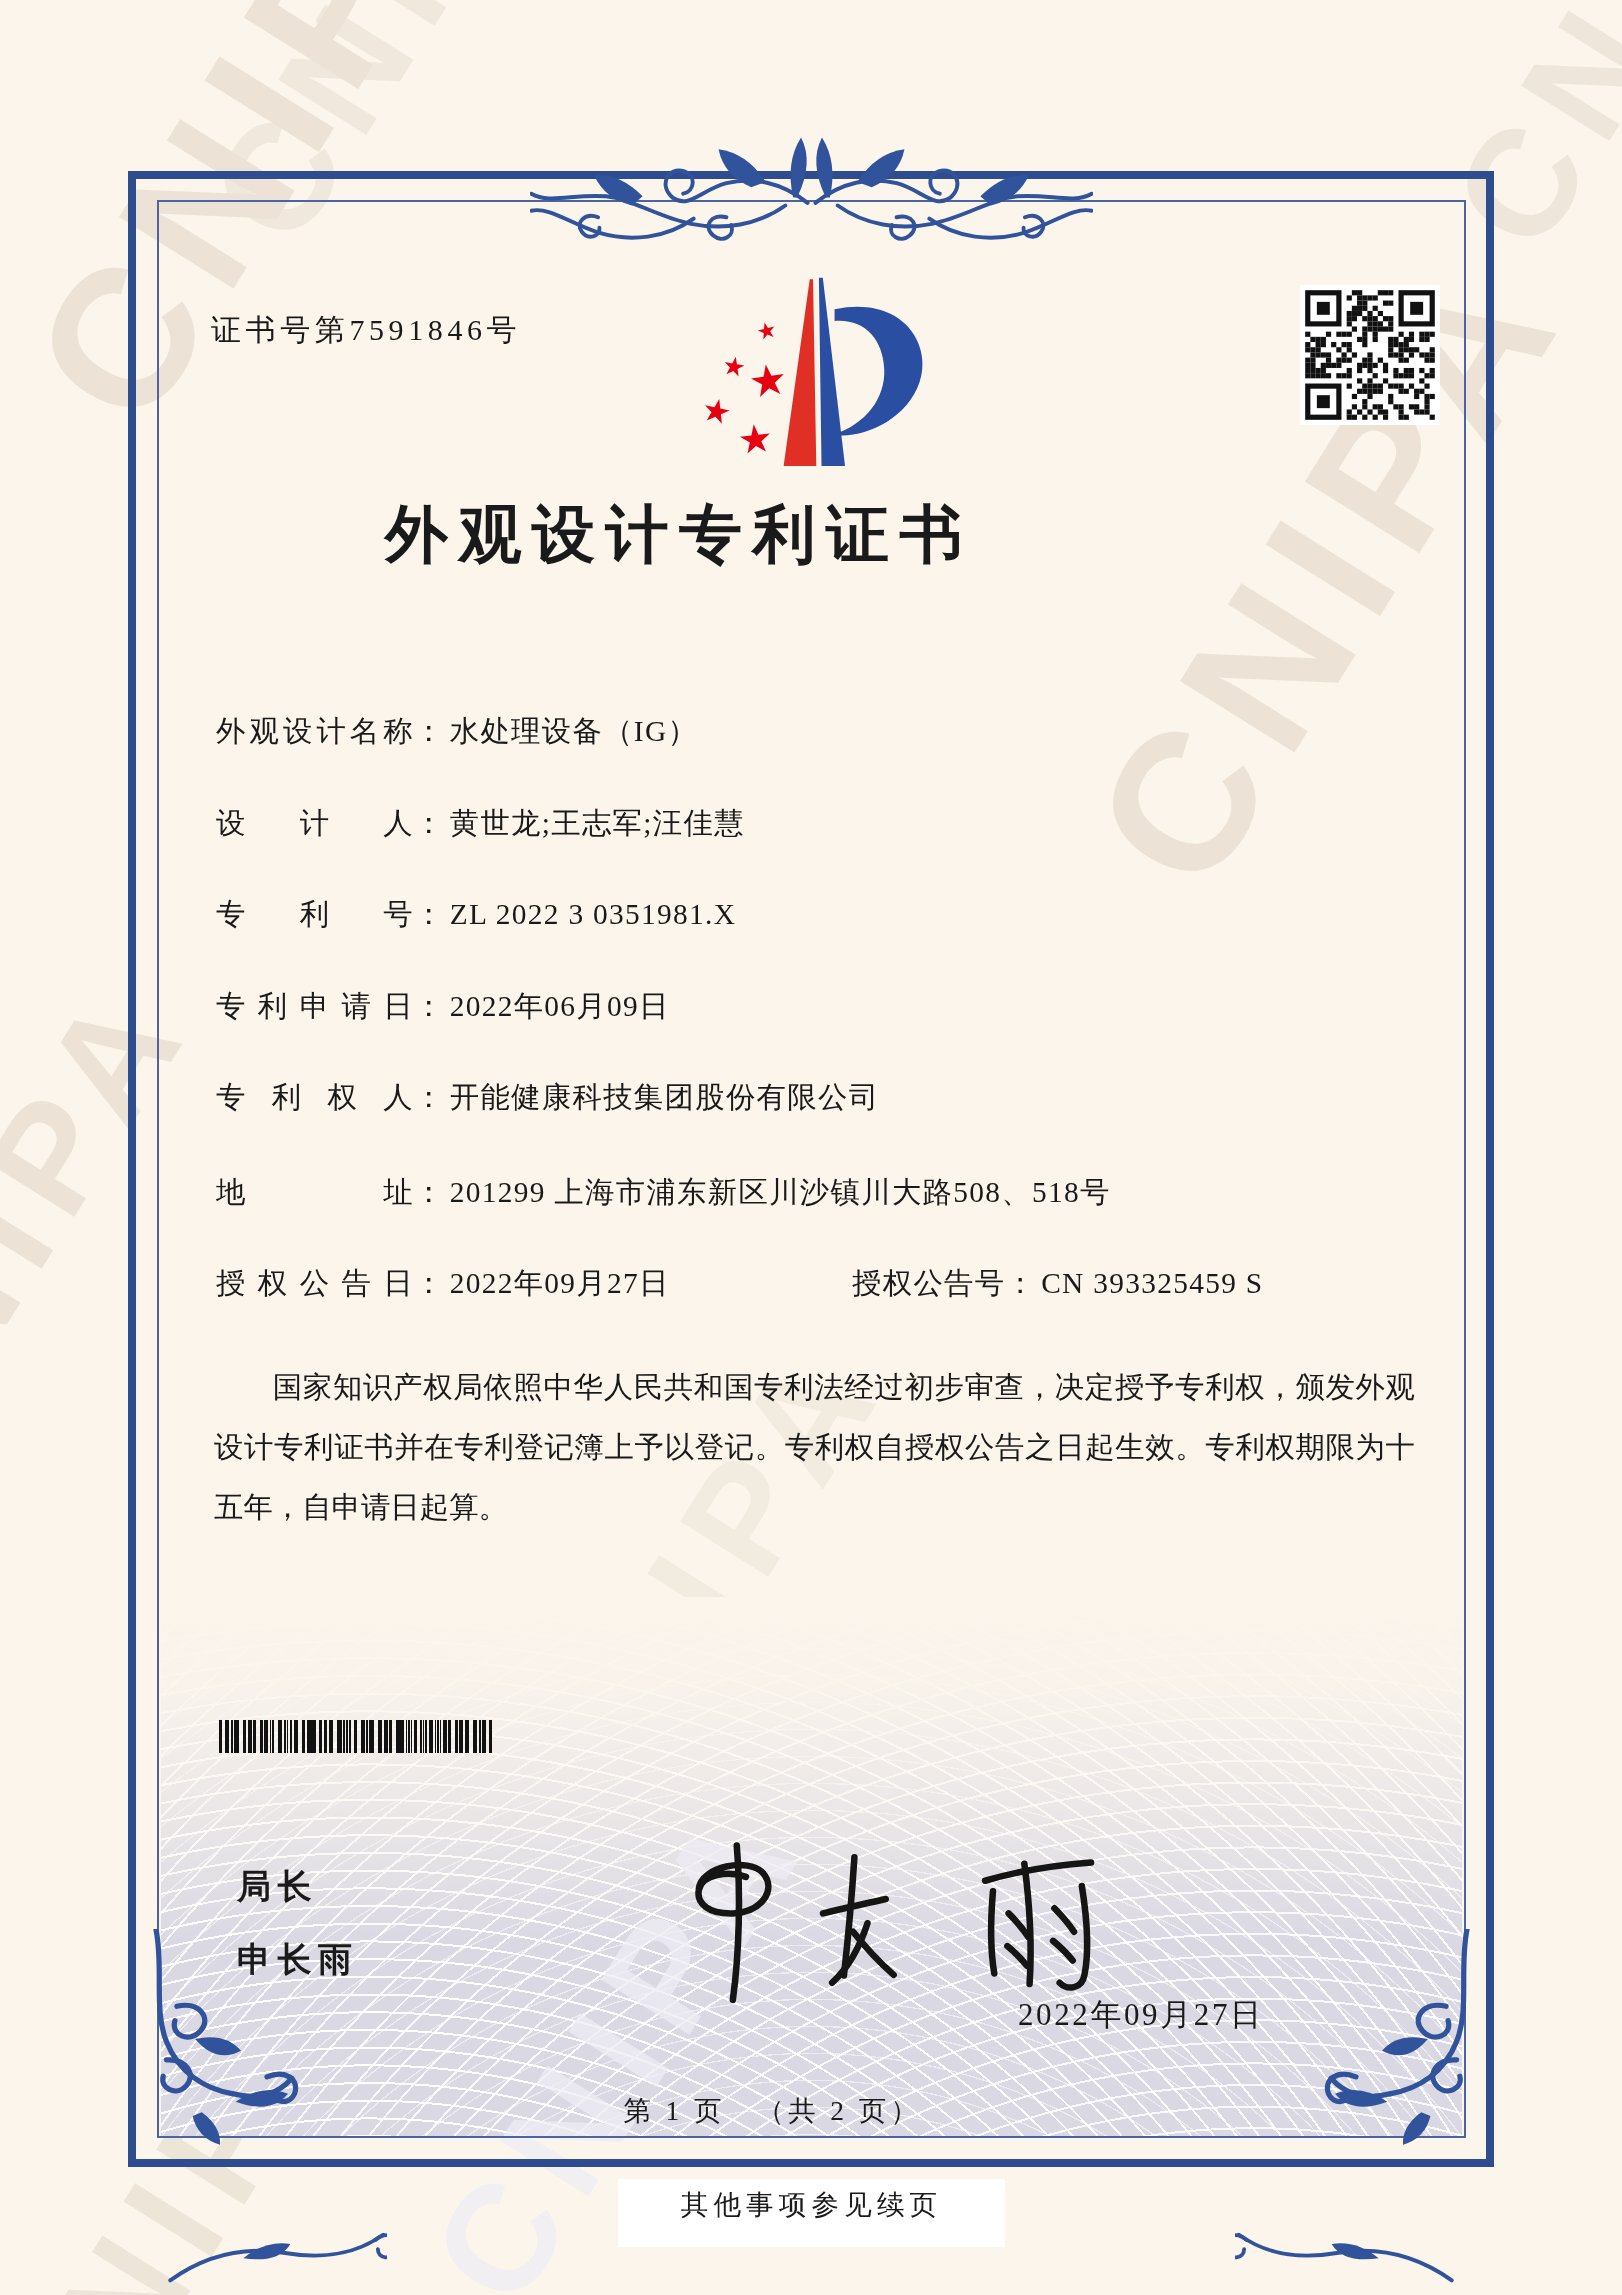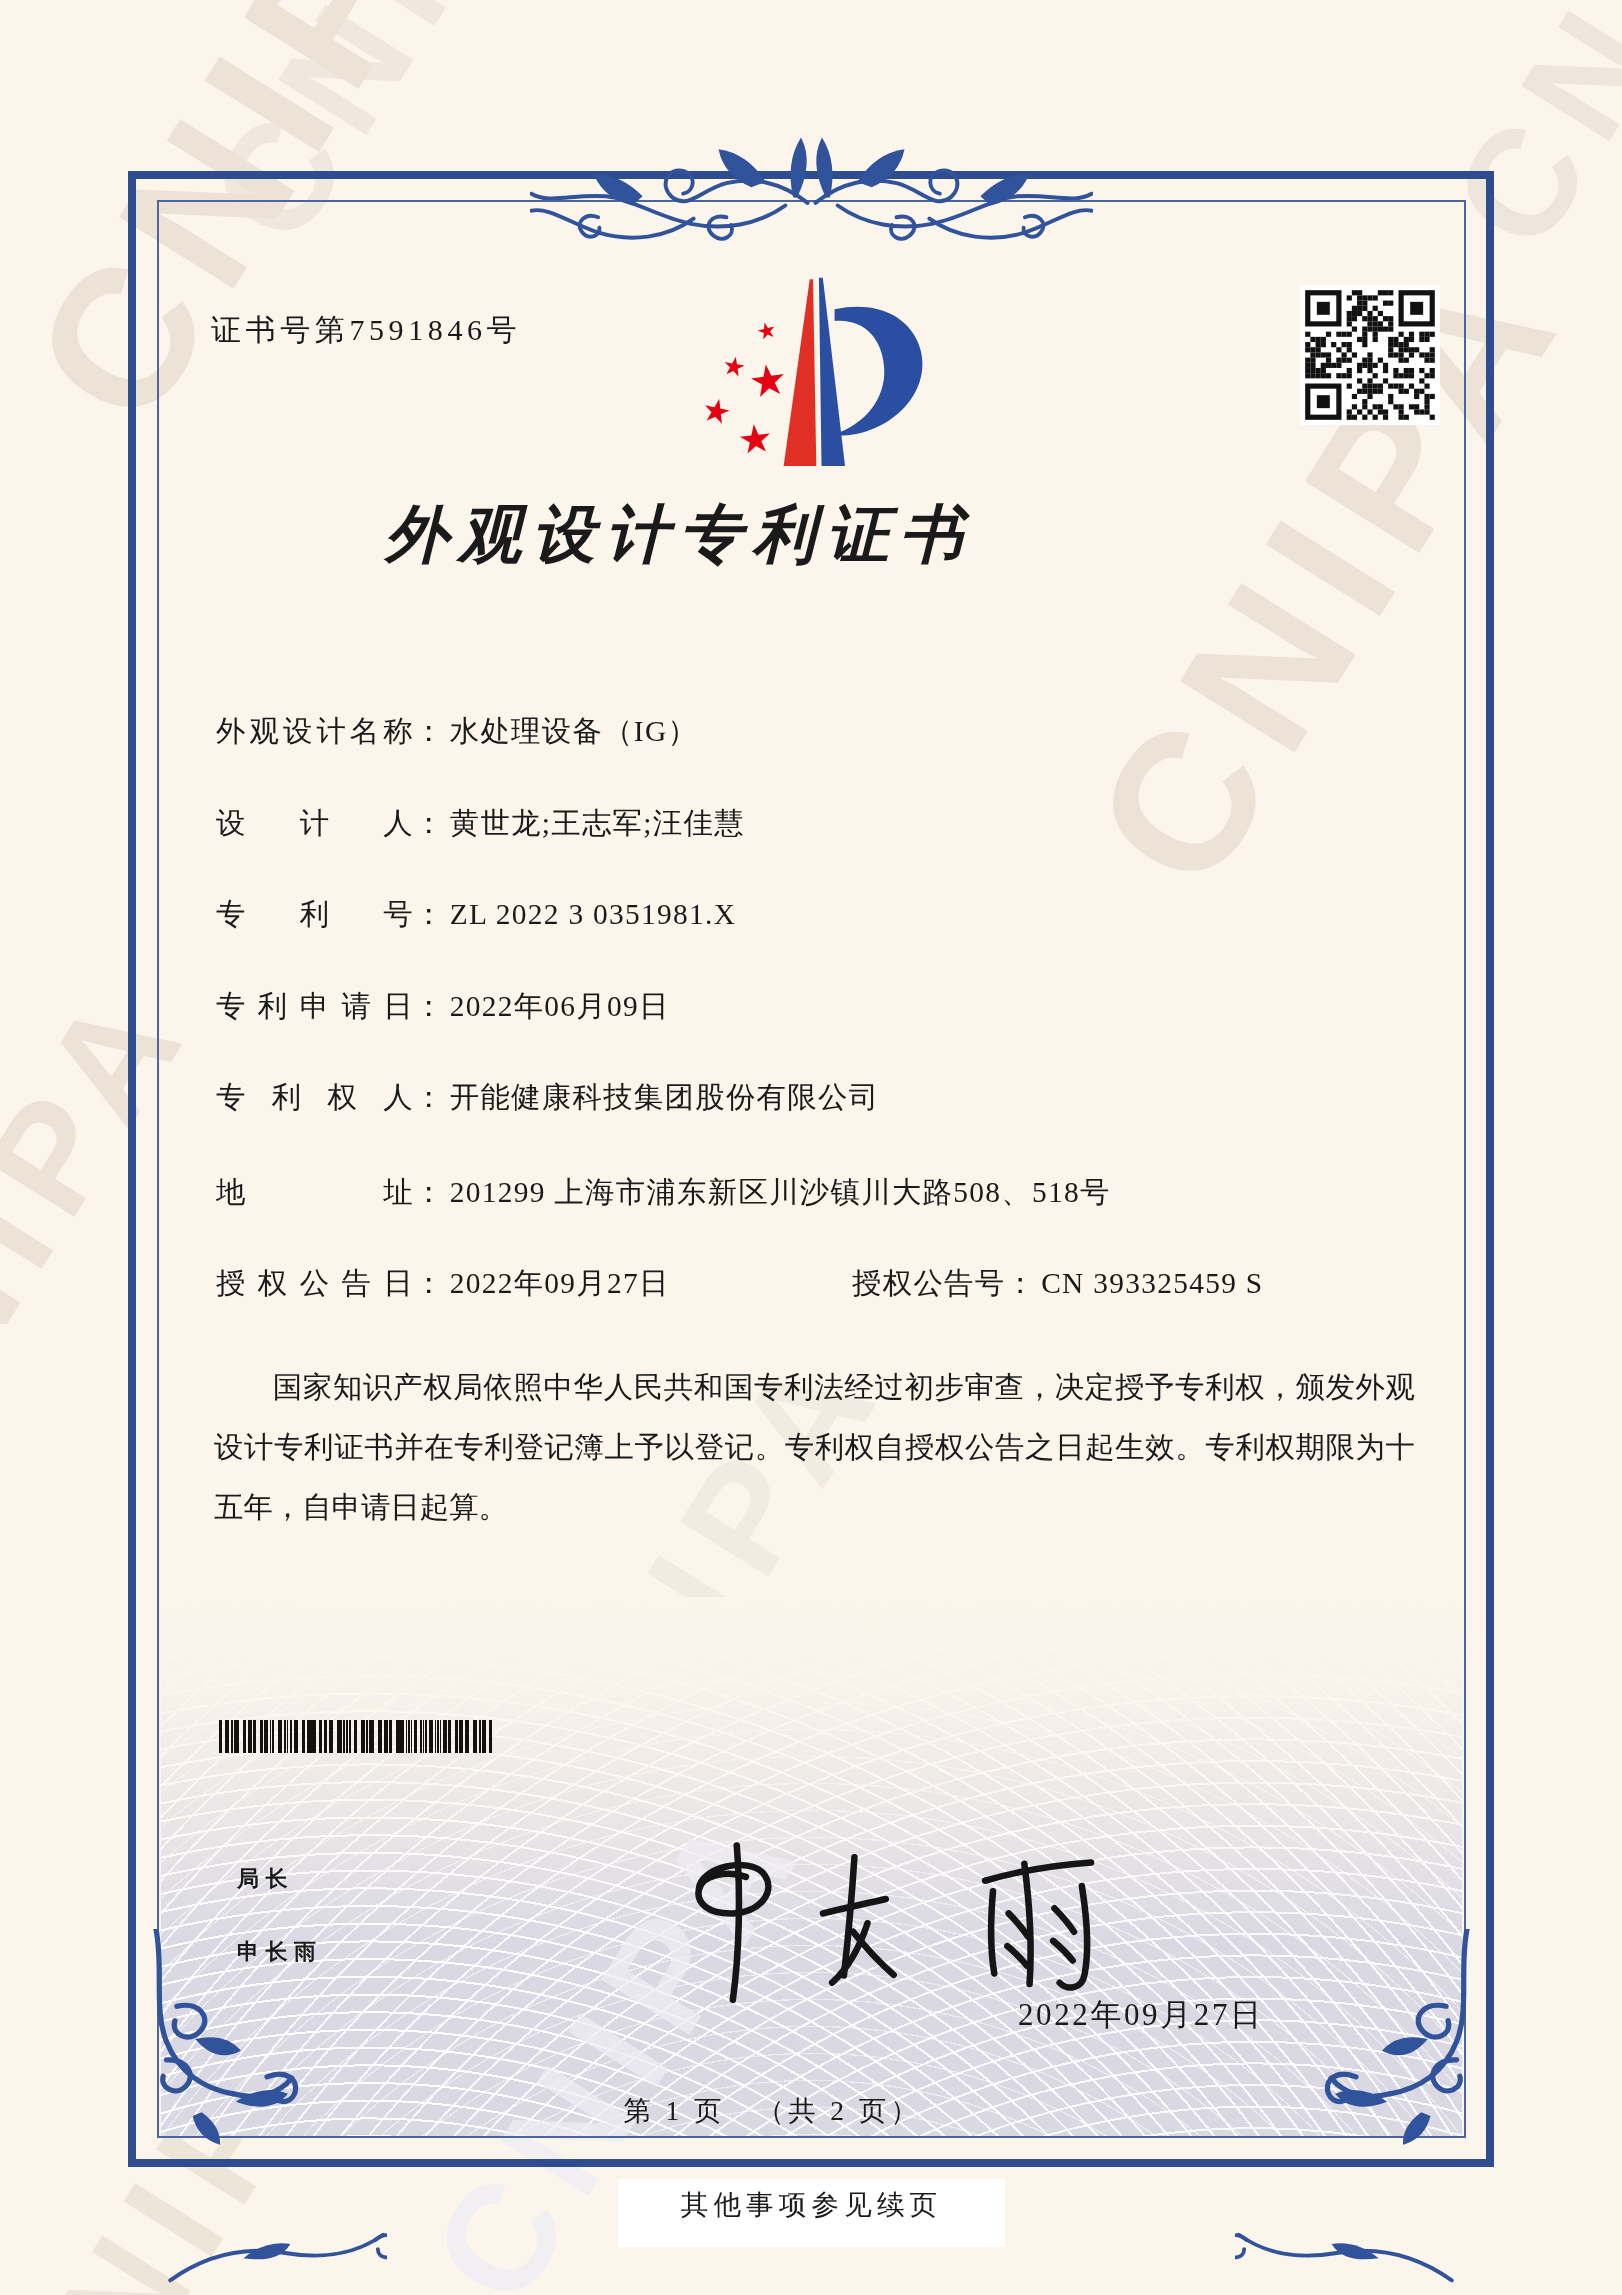--- a/index.html
+++ b/index.html
@@ -22,40 +22,40 @@
       background-color:#dad8e3;
       background-image:
         repeating-radial-gradient(1701px circle at 16% 225%, rgba(255,255,255,.95) 0 2px, rgba(255,255,255,0) 2px 17.7px),
         repeating-radial-gradient(1701px circle at 84% 235%, rgba(255,255,255,.85) 0 2px, rgba(255,255,255,0) 2px 21.6px),
         repeating-radial-gradient(1178px circle at 50% 190%, rgba(255,255,255,.5) 0 1.3px, rgba(255,255,255,0) 1.3px 27px);}
   .waves:after{content:"";position:absolute;inset:0;
       background:linear-gradient(180deg,#fbf5ec 0%,rgba(251,245,236,.92) 16%,rgba(251,245,236,.55) 38%,rgba(251,245,236,0) 64%);}
   
   .cert-no{position:absolute;left:211px;top:310px;font-size:30px;letter-spacing:4.6px;z-index:5;}
   .title{position:absolute;left:0;top:492px;width:1358px;text-align:center;font-size:63px;
-      font-weight:700;letter-spacing:10.5px;z-index:5;font-style:italic;}
+      font-weight:700;letter-spacing:10.5px;z-index:5;}
   
   .frow{position:absolute;left:216px;width:1243px;font-size:29.4px;letter-spacing:1.3px;
       white-space:nowrap;z-index:5;}
   .jl{display:inline-block;width:198px;text-align:justify;text-align-last:justify;}
   .fv{margin-left:5px;}
   .pair2{position:absolute;left:636px;top:0;}
   
   .bodytext{position:absolute;left:200px;top:1343px;width:1229px;font-size:29.4px;line-height:60px;
       text-align:justify;z-index:5;}
   .bodytext p{margin:14px;text-indent:2em;}
   
   .barcode{position:absolute;left:219px;top:1720px;width:275px;height:33px;z-index:5;
       background-image:
         repeating-linear-gradient(90deg,#111 0 2px,transparent 2px 5.9px),
         repeating-linear-gradient(90deg,#111 0 1.3px,transparent 1.3px 8.5px),
         repeating-linear-gradient(90deg,#111 0 3.3px,transparent 3.3px 15px),
         repeating-linear-gradient(90deg,#111 0 1.3px,transparent 1.3px 24px);}
   
-  .director{position:absolute;left:237px;font-size:22px;font-weight:700;z-index:5;
+  .director{position:absolute;left:237px;font-size:34px;font-weight:700;z-index:5;
       font-family:"Liberation Sans","DejaVu Sans",sans-serif;letter-spacing:6.5px;}
   .gdate{position:absolute;left:1018px;top:1994px;font-size:31px;letter-spacing:2.6px;z-index:5;}
   .pageinfo{position:absolute;left:0;top:2093px;width:1623px;text-align:center;font-size:27.5px;
       letter-spacing:3.9px;z-index:5;margin-left:-39px;}
   .note-band{position:absolute;left:618px;top:2179px;width:387px;height:68px;background:#ffffff;
       text-align:center;line-height:52px;font-size:27.5px;letter-spacing:5.2px;z-index:5;}
   svg{display:block;}
 </style>
 </head>
 <body>

